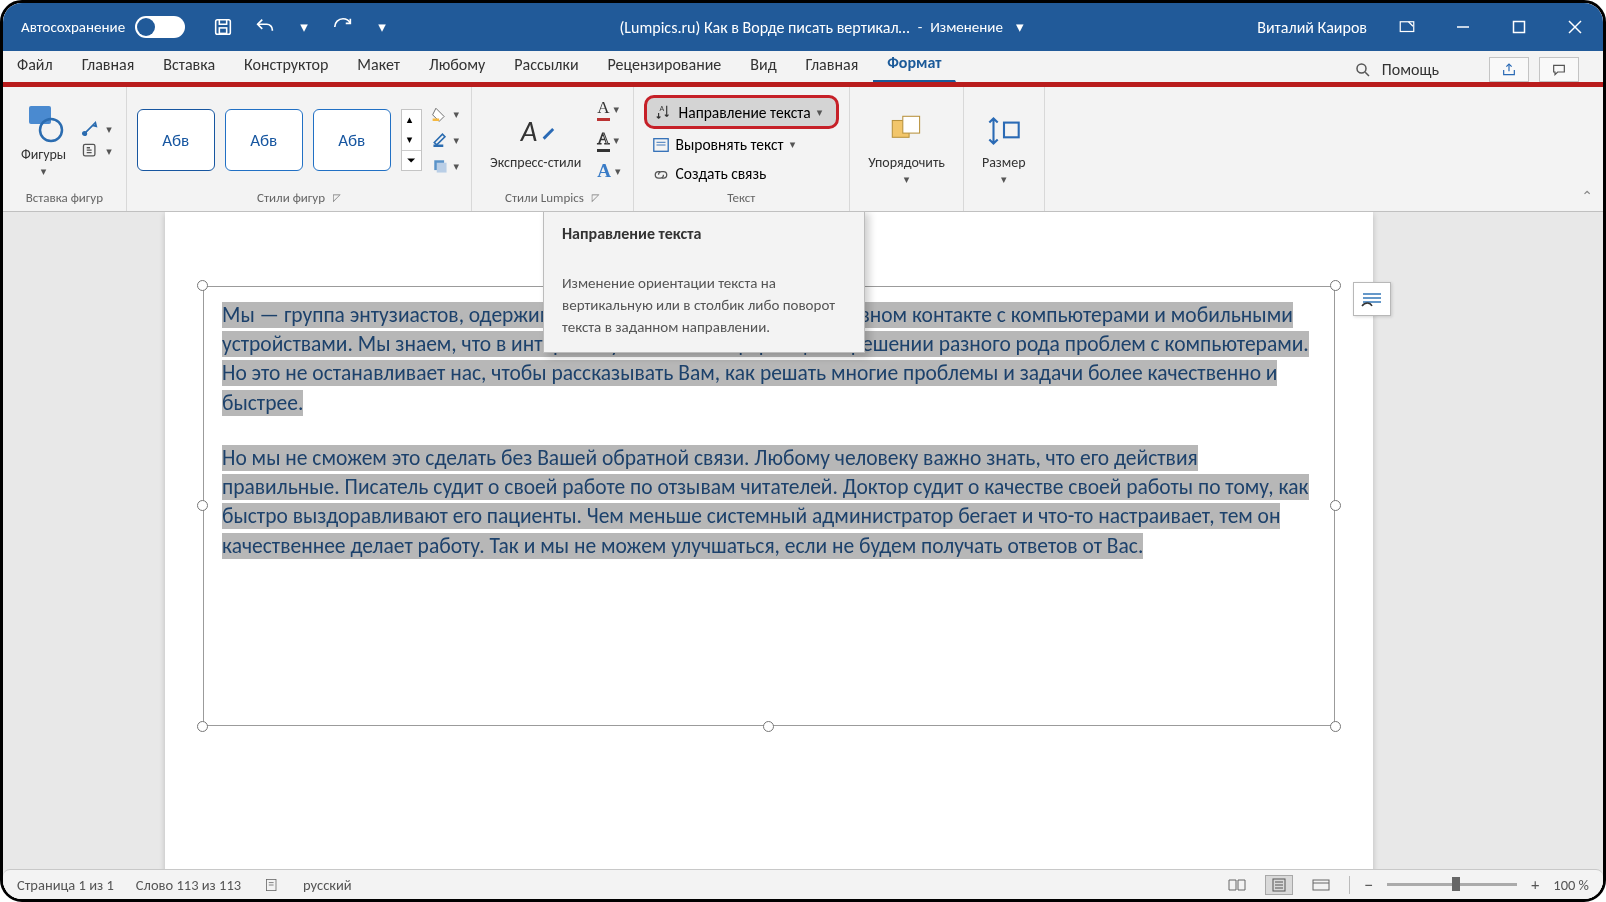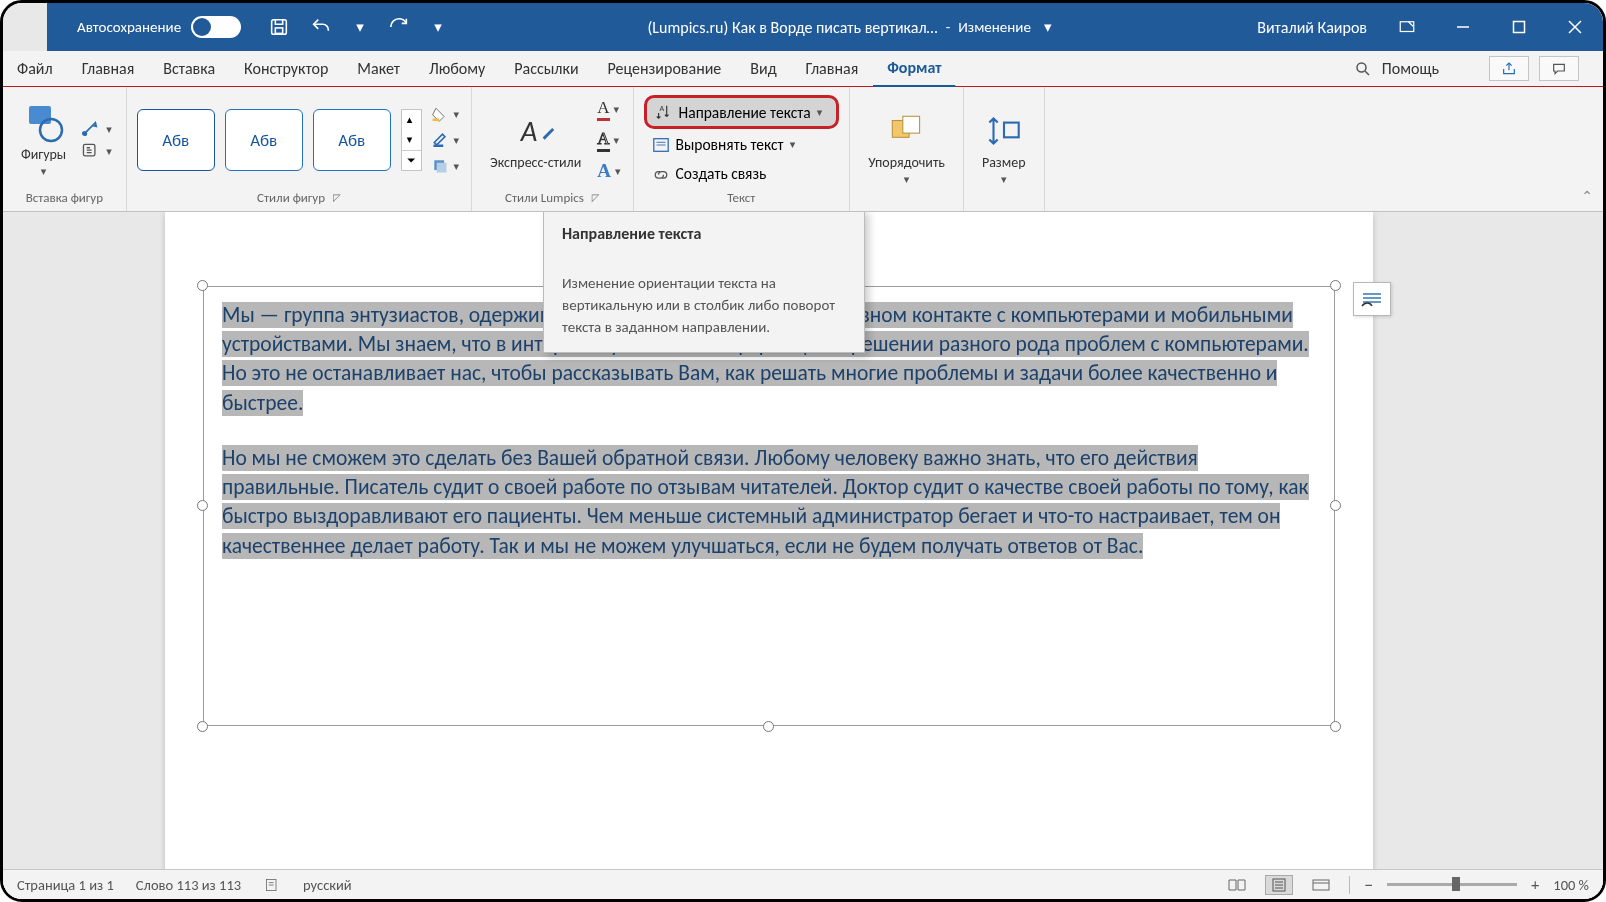--- a/index.html
+++ b/index.html
@@ -1,34 +1,34 @@
 <!DOCTYPE html>
 <html><head>
 <meta charset="utf-8">
 <style>
 * { box-sizing: border-box; margin: 0; padding: 0; font-family: "Segoe UI", Calibri, sans-serif; }
 body { background: #fff; width: 1606px; height: 902px; overflow: hidden; border: 3px solid #000; border-radius: 22px; }
 .app { width: 100%; height: 100%; display: flex; flex-direction: column; background: #e8e8e8; }
 
 
-.titlebar { background: #215a99; height: 48px; display: flex; align-items: center; color: #fff; font-size: 15px; padding: 0 0 0 30px; margin-left: 44px; }
+.titlebar { background: #215a99; height: 48px; display: flex; align-items: center; color: #fff; font-size: 15px; padding: 0 0 0 18px; }
 .autosave-row { display: flex; align-items: center; gap: 10px; }
 .toggle { width: 50px; height: 22px; background: #fff; border-radius: 12px; position: relative; }
 .toggle::after { content: ""; width: 18px; height: 18px; border-radius: 50%; background: #215a99; position: absolute; left: 2px; top: 2px; }
 .qat { display: flex; align-items: center; gap: 18px; margin-left: 26px; }
 .qat-btn { width: 24px; height: 24px; display: flex; align-items: center; justify-content: center; color: #fff; fill: #fff; }
 .title-middle { flex: 1; display: flex; align-items: center; justify-content: center; gap: 8px; }
 .title-text { font-size: 16px; }
 .win-ctrls { display: flex; align-items: center; gap: 0; margin-left: auto; }
 .win-btn { width: 56px; height: 48px; display: flex; align-items: center; justify-content: center; }
 .user { margin-right: 12px; font-size: 16px; }
 .small-icon { width: 18px; height: 18px; display: inline-flex; align-items: center; justify-content: center; }
 
 
-.tabs { background: #f3f3f3; height: 36px; display: flex; align-items: center; border-bottom: 1px solid #b91c1c; font-size: 16px; color: #333; }
+.tabs { background: #f3f3f3; height: 36px; display: flex; align-items: flex-end; border-bottom: 5px solid #b91c1c; font-size: 16px; color: #333; }
 .tab { padding: 8px 14px; cursor: pointer; border-right: 1px solid transparent; }
 .tab.active { color: #1b5a99; font-weight: 600; border-bottom: 2px solid #1b5a99; }
 .right-tabs { margin-left: auto; display: flex; align-items: center; gap: 10px; padding-right: 24px; }
 .right-btn { border: 1px solid #c4c4c4; width: 40px; height: 25px; display: flex; align-items: center; justify-content: center; background: #f9f9f9; }
 
 
 .ribbon { background: #f3f3f3; display: flex; border-bottom: 1px solid #c0c0c0; position: relative; }
 .group { border-right: 1px solid #d8d8d8; padding: 6px 10px 3px 10px; display: flex; flex-direction: column; }
 .group-body { flex: 1; display: flex; align-items: center; gap: 6px; }
 .group-label { font-size: 13px; color: #666; text-align: center; padding: 3px 0; display: flex; align-items: center; justify-content: center; gap: 8px; }
@@ -66,21 +66,21 @@
 .para .hl { background: #b7b7b7; }
 .para + .para { margin-top: 26px; }
 .layout-btn { position: absolute; right: -56px; top: -4px; width: 38px; height: 34px; border: 1px solid #b8b8b8; background: #fff; display: flex; align-items: center; justify-content: center; box-shadow: 1px 1px 3px rgba(0,0,0,0.15); }
 
 
 .tooltip { position: absolute; left: 540px; top: -3px; width: 322px; background: #f3f3f3; border: 1px solid #bcbcbc; box-shadow: 4px 4px 8px rgba(0,0,0,0.2); padding: 14px 18px; z-index: 50; }
 .tooltip-title { font-weight: 600; font-size: 16px; color: #333; margin-bottom: 8px; }
 .tooltip-body { font-size: 15px; color: #555; line-height: 1.45; margin-top: 30px; }
 
 
-.statusbar { height: 30px; background: #f3f3f3; border-top: 1px solid #c8c8c8; display: flex; align-items: center; font-size: 14.5px; color: #555; padding: 0 14px; gap: 22px; }
+.statusbar { height: 30px; background: #f3f3f3; border-top: 1px solid #c8c8c8; display: flex; align-items: center; font-size: 14.5px; color: #555; padding: 0 14px; gap: 22px; border-radius: 7px; }
 .status-right { margin-left: auto; display: flex; align-items: center; gap: 14px; }
 .view-btn { width: 28px; height: 20px; border: 1px solid transparent; display: flex; align-items: center; justify-content: center; }
 .view-btn.active { background: #d9d9d9; border-color: #a8a8a8; }
 .zoom-track { width: 130px; height: 3px; background: #aaa; position: relative; }
 .zoom-track::after { content: ""; width: 8px; height: 14px; background: #666; position: absolute; left: 50%; top: -6px; }
 
 svg { display: block; }
 </style>
 </head>
 <body>

